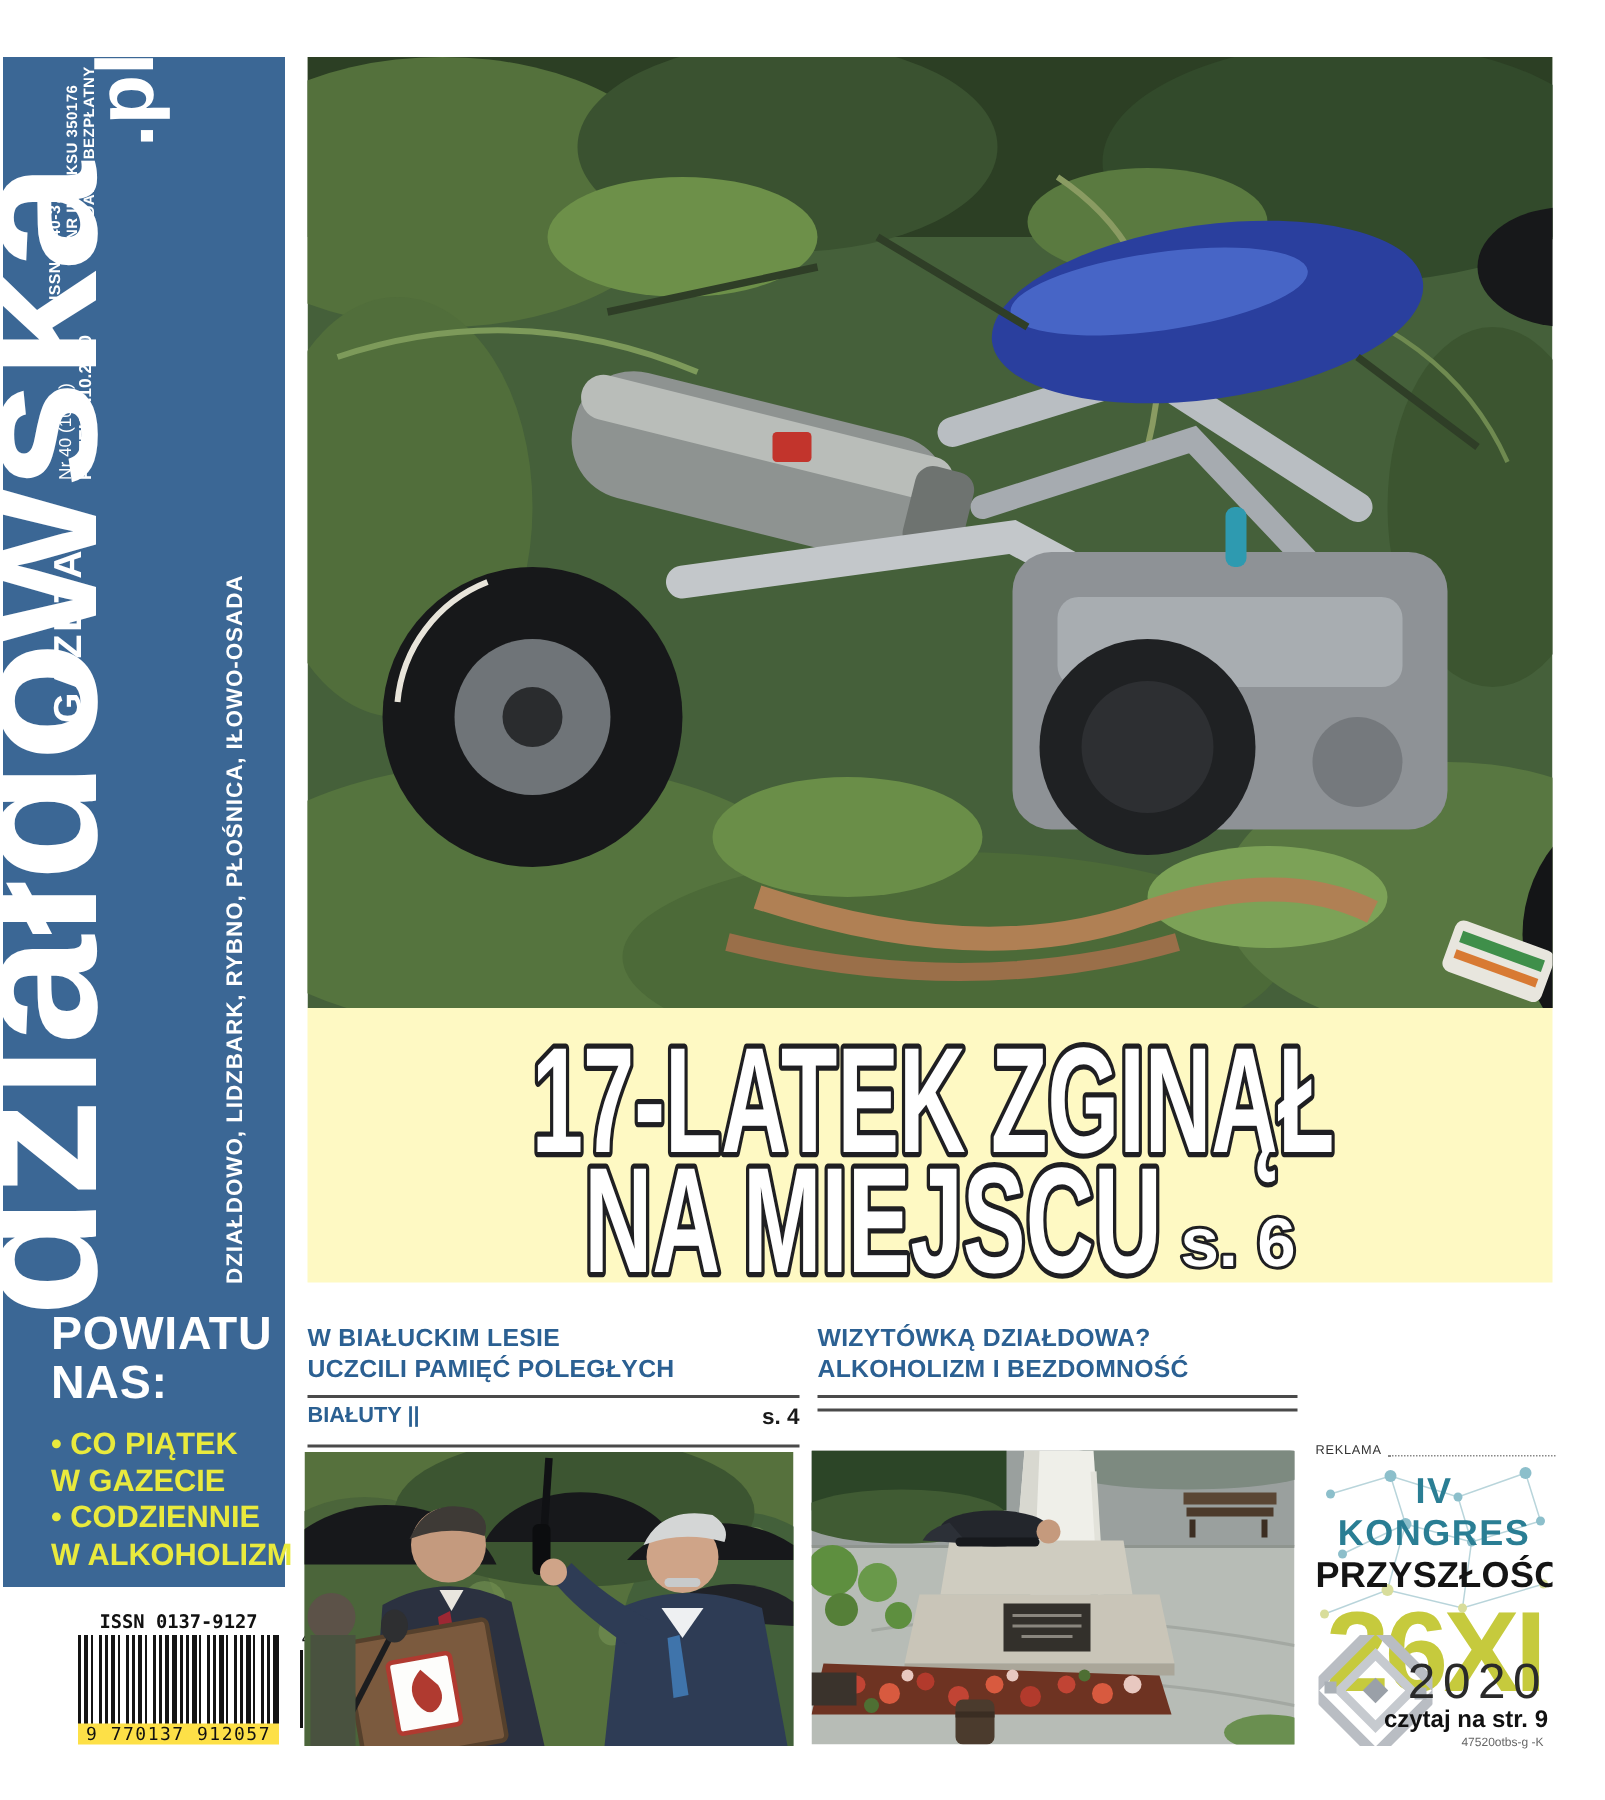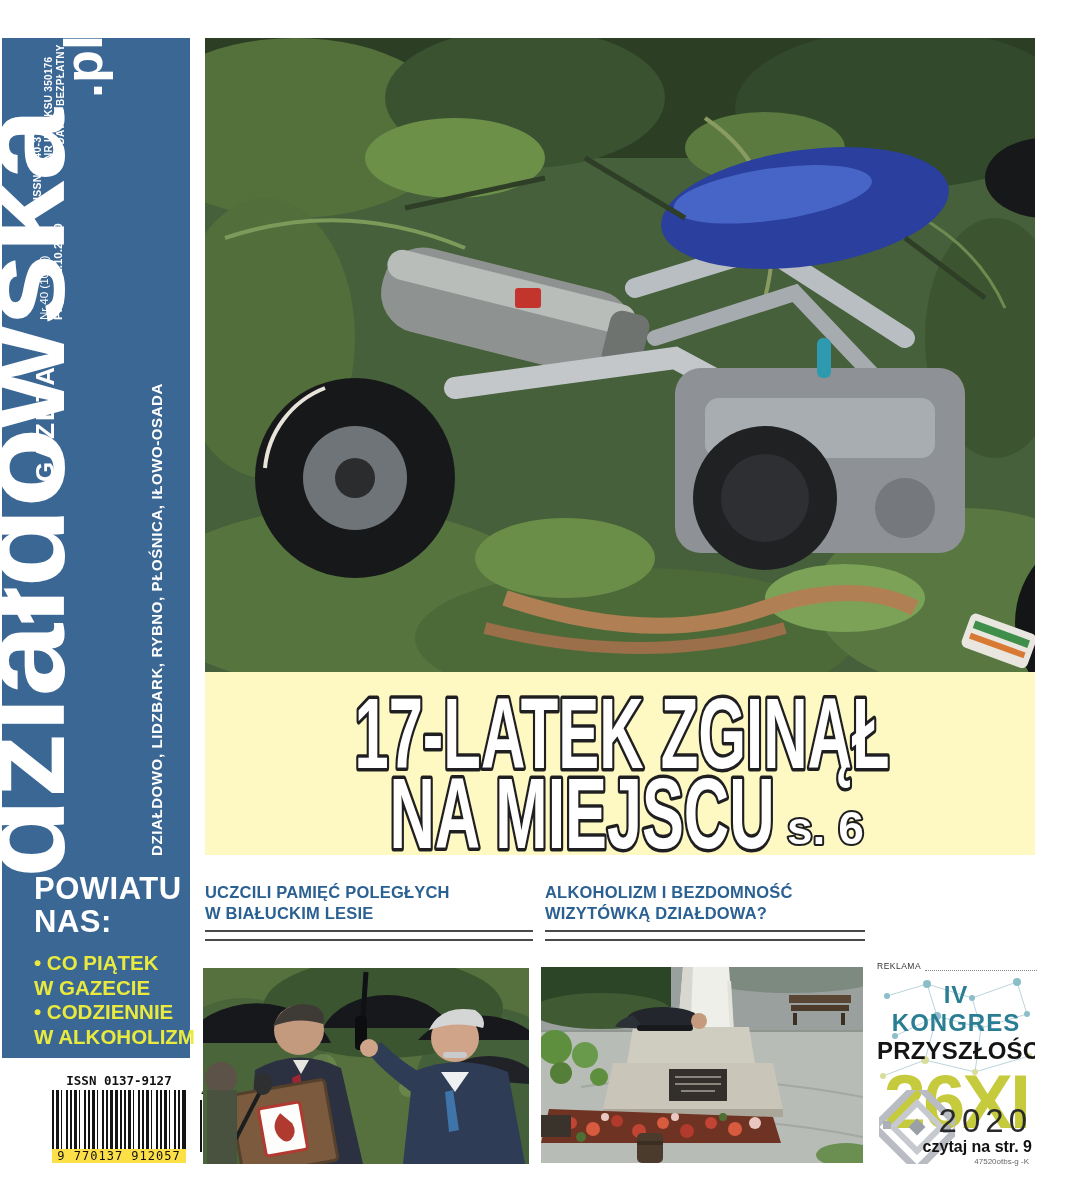--- a/index.html
+++ b/index.html
@@ -194,31 +194,35 @@
   <div class="abs banner">
     <svg width="830" height="183" viewBox="0 0 830 183">
       <text x="417" y="96" text-anchor="middle" font-size="100" stroke-width="7" textLength="535" lengthAdjust="spacingAndGlyphs">17-LATEK ZGINĄŁ</text>
       <text x="377" y="176" text-anchor="middle" font-size="100" stroke-width="7" textLength="385" lengthAdjust="spacingAndGlyphs">NA MIEJSCU</text>
       <text x="582" y="172" font-size="46" stroke-width="4">s. 6</text>
     </svg>
   </div>
 
   <div class="teaser t1">
     <div class="t-title">
+      <div>W BIAŁUCKIM LESIE</div>
       <div>UCZCILI PAMIĘĆ POLEGŁYCH</div>
-      <div>W BIAŁUCKIM LESIE</div>
     </div>
     <div class="t-rule"></div>
+    <div class="t-row">
+      <span class="t-section">BIAŁUTY ||</span>
+      <span class="t-page">s. 4</span>
+    </div>
     <div class="t-rule"></div>
   </div>
 
   <div class="teaser t2">
     <div class="t-title">
+      <div>WIZYTÓWKĄ DZIAŁDOWA?</div>
       <div>ALKOHOLIZM I BEZDOMNOŚĆ</div>
-      <div>WIZYTÓWKĄ DZIAŁDOWA?</div>
     </div>
     <div class="t-rule"></div>
     <div class="t-rule"></div>
   </div>
 
 
   <svg class="abs photo2" viewBox="0 0 326 196">
     <rect width="326" height="196" fill="#56713d"></rect>
     <g>
       <ellipse cx="40" cy="120" rx="90" ry="90" fill="#4b653a"></ellipse>

